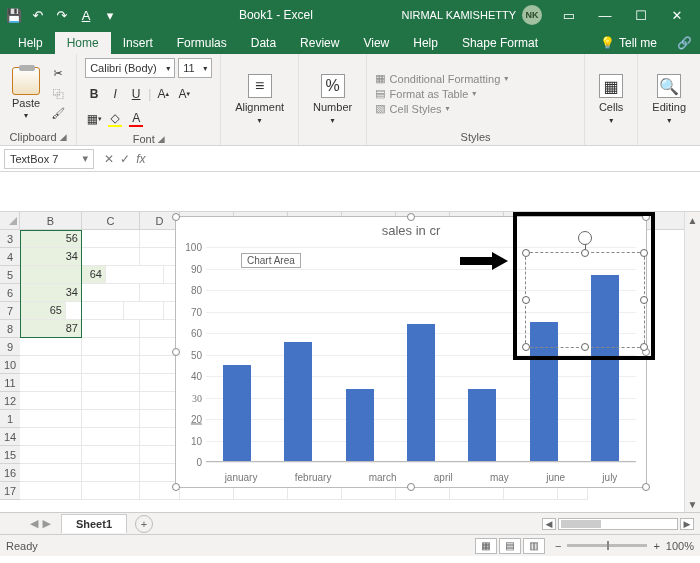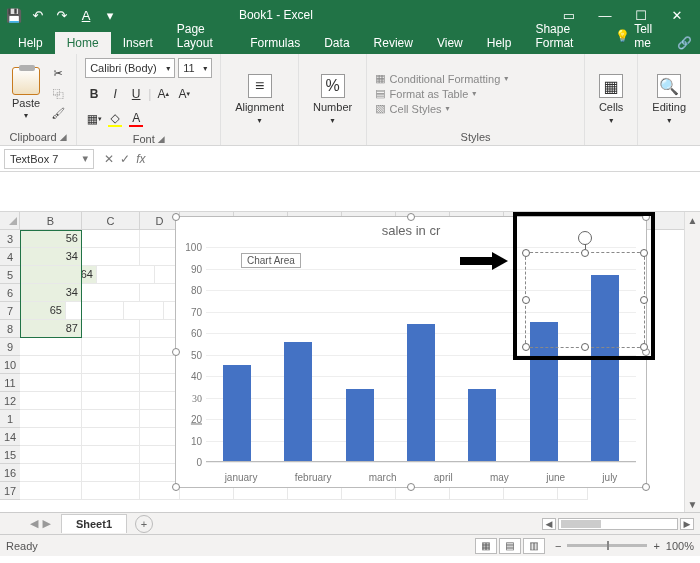--- a/index.html
+++ b/index.html
@@ -119,33 +119,36 @@
 <div class="titlebar">
   <div class="qat">
     <span class="ico">💾</span>
     <span class="ico">↶</span>
     <span class="ico">↷</span>
     <span class="ico" style="text-decoration:underline;">A</span>
     <span class="ico">▾</span>
   </div>
   <div class="title">Book1 - Excel</div>
   <div class="spacer"></div>
+  <div class="user">
+    <span>NIRMAL KAMISHETTY</span>
+    <span class="avatar">NK</span>
+  </div>
   <div class="winbtns">
     <div class="winbtn">▭</div>
     <div class="winbtn">—</div>
     <div class="winbtn">☐</div>
     <div class="winbtn">✕</div>
   </div>
 </div>
 
 <div class="ribbontabs">
   <div class="rtab">Help</div>
   <div class="rtab active">Home</div>
   <div class="rtab">Insert</div>
-  <div class="rtab">Page Layout</div>
   <div class="rtab">Formulas</div>
   <div class="rtab">Data</div>
   <div class="rtab">Review</div>
   <div class="rtab">View</div>
   <div class="rtab">Help</div>
   <div class="rtab">Shape Format</div>
   <div class="rtab tell">
       <span>💡</span>
       <span>Tell me</span>
     </div>
@@ -355,21 +358,21 @@
         <div class="cell" style="width: 54px;"></div>
         <div class="cell" style="width: 54px;"></div>
         <div class="cell" style="width: 54px;"></div>
         <div class="cell" style="width: 54px;"></div>
         <div class="cell" style="width: 54px;"></div>
         <div class="cell" style="width: 54px;"></div>
         <div class="cell" style="width: 54px;"></div>
         <div class="cell" style="width: 30px;"></div>
       </div>
       <div class="row">
-        <div class="cell sel" style="width: 77px;">64</div>
+        <div class="cell sel" style="width: 86px;">64</div>
         <div class="cell" style="width: 58px;"></div>
         <div class="cell" style="width: 40px;"></div>
         <div class="cell" style="width: 54px;"></div>
         <div class="cell" style="width: 54px;"></div>
         <div class="cell" style="width: 54px;"></div>
         <div class="cell" style="width: 54px;"></div>
         <div class="cell" style="width: 54px;"></div>
         <div class="cell" style="width: 54px;"></div>
         <div class="cell" style="width: 54px;"></div>
         <div class="cell" style="width: 30px;"></div>

